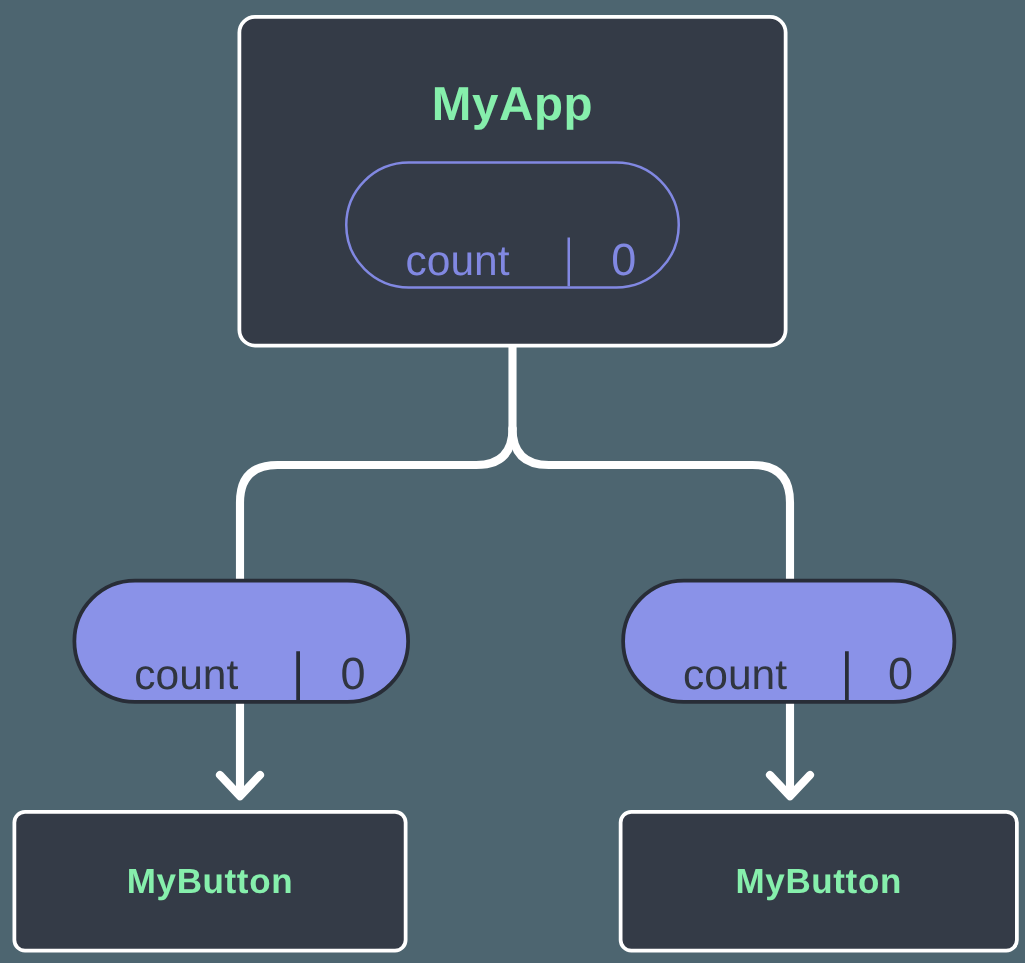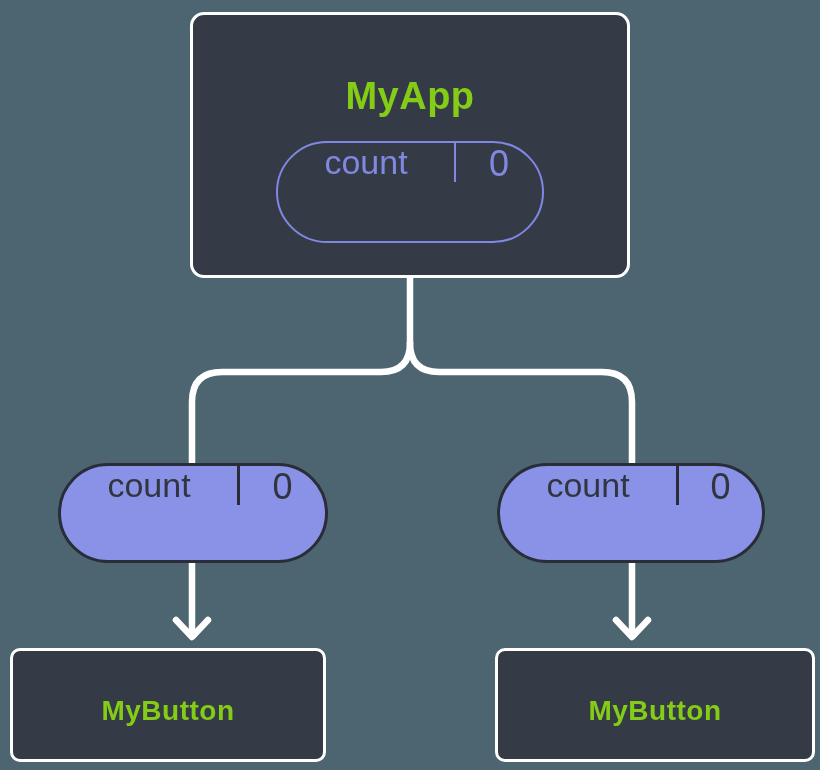--- a/index.html
+++ b/index.html
@@ -39,35 +39,34 @@
   }
   .parent-box {
     left: 190px;
     top: 12px;
     width: 440px;
     height: 266px;
     border-radius: 14px;
     padding-top: 50px;
   }
   .component-title {
-    color: #84cc16;
+    color: #86efac;
     font-size: 38px;
     font-weight: 600;
     line-height: 38px;
     letter-spacing: 0.5px;
     white-space: nowrap;
-    margin-top: 12px;
   }
   .parent-box .component-title {
     margin-bottom: 26px;
   }
   .pill {
     box-sizing: border-box;
     display: flex;
-    align-items: flex-start;
+    align-items: flex-end;
   }
   .pill-name, .pill-value {
     display: flex;
     align-items: center;
     justify-content: center;
     white-space: nowrap;
   }
   .pill-name {
     width: 176px;
     font-size: 34px;

